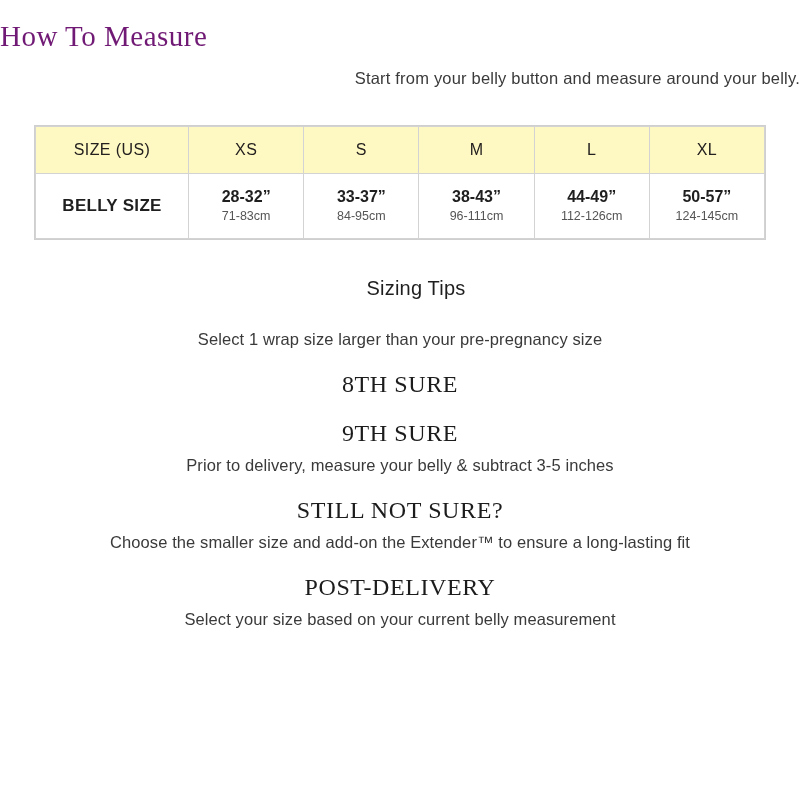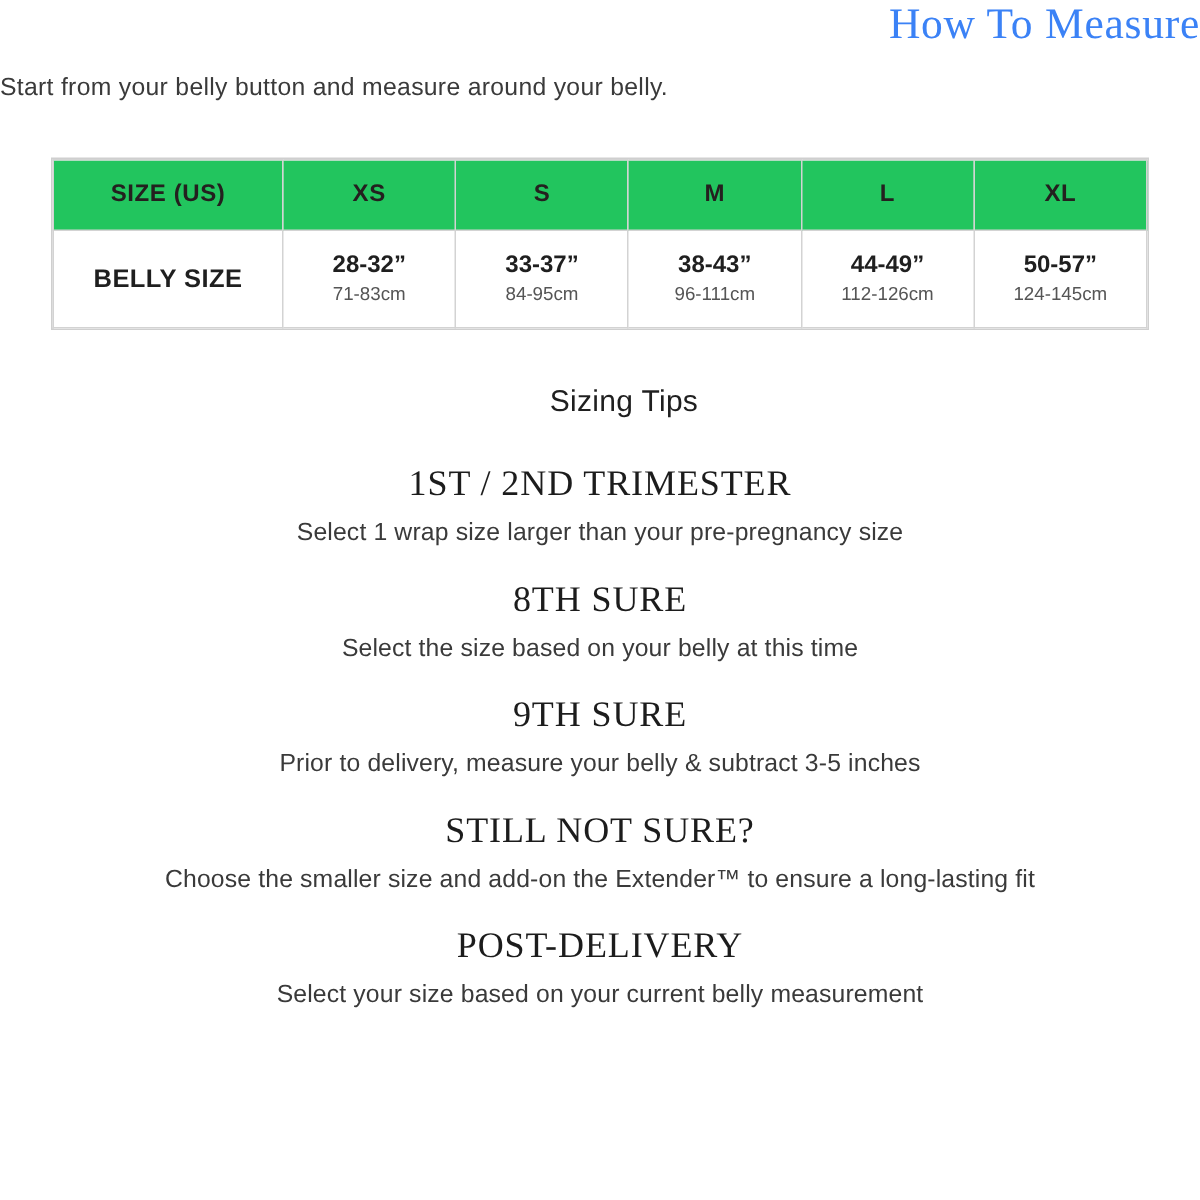--- a/index.html
+++ b/index.html
@@ -16,30 +16,31 @@
   }
   .page {
     width: 800px;
     height: 800px;
     position: relative;
     box-sizing: border-box;
     padding: 0;
   }
 
   .title {
-    text-align: right;
+    text-align: left;
     font-family: "Liberation Serif", serif;
     font-size: 29px;
     font-weight: 400;
     letter-spacing: 0.5px;
-    color: #3b82f6;
+    color: #701a75;
+    margin-top: 20px;
   }
 
   .subtitle {
-    text-align: left;
+    text-align: right;
     font-size: 16.5px;
     font-weight: 400;
     color: #3a3a3a;
     margin-top: 16px;
     letter-spacing: 0.2px;
   }
 
   
   .table-wrap {
     margin: 37px 34px 0 34px;
@@ -50,24 +51,24 @@
     width: 100%;
     border-collapse: collapse;
     table-layout: fixed;
   }
   table.size-table td {
     border: 1px solid #d3d3d3;
     text-align: center;
     vertical-align: middle;
   }
   .hdr-row td {
-    background: #22c55e;
+    background: #fef9c3;
     height: 44px;
     font-size: 16px;
-    font-weight: bold;
+    font-weight: normal;
     color: #24201f;
     letter-spacing: 0.4px;
   }
   .hdr-row td.first {
     font-size: 16px;
   }
   .body-row td {
     background: #ffffff;
     height: 56px;
     padding: 4px 0;
@@ -179,26 +180,24 @@
         </td>
       </tr>
     </tbody>
       </table>
   </div>
 
   <div class="tips-title">Sizing Tips</div>
 
   <div class="tips-list">
     <div class="tip">
-      <div class="tip-head">1ST / 2ND TRIMESTER</div>
       <div class="tip-body">Select 1 wrap size larger than your pre-pregnancy size</div>
     </div>
     <div class="tip">
       <div class="tip-head">8TH SURE</div>
-      <div class="tip-body">Select the size based on your belly at this time</div>
     </div>
     <div class="tip">
       <div class="tip-head">9TH SURE</div>
       <div class="tip-body">Prior to delivery, measure your belly &amp; subtract 3-5 inches</div>
     </div>
     <div class="tip">
       <div class="tip-head">STILL NOT SURE?</div>
       <div class="tip-body">Choose the smaller size and add-on the Extender™ to ensure a long-lasting fit</div>
     </div>
     <div class="tip">

